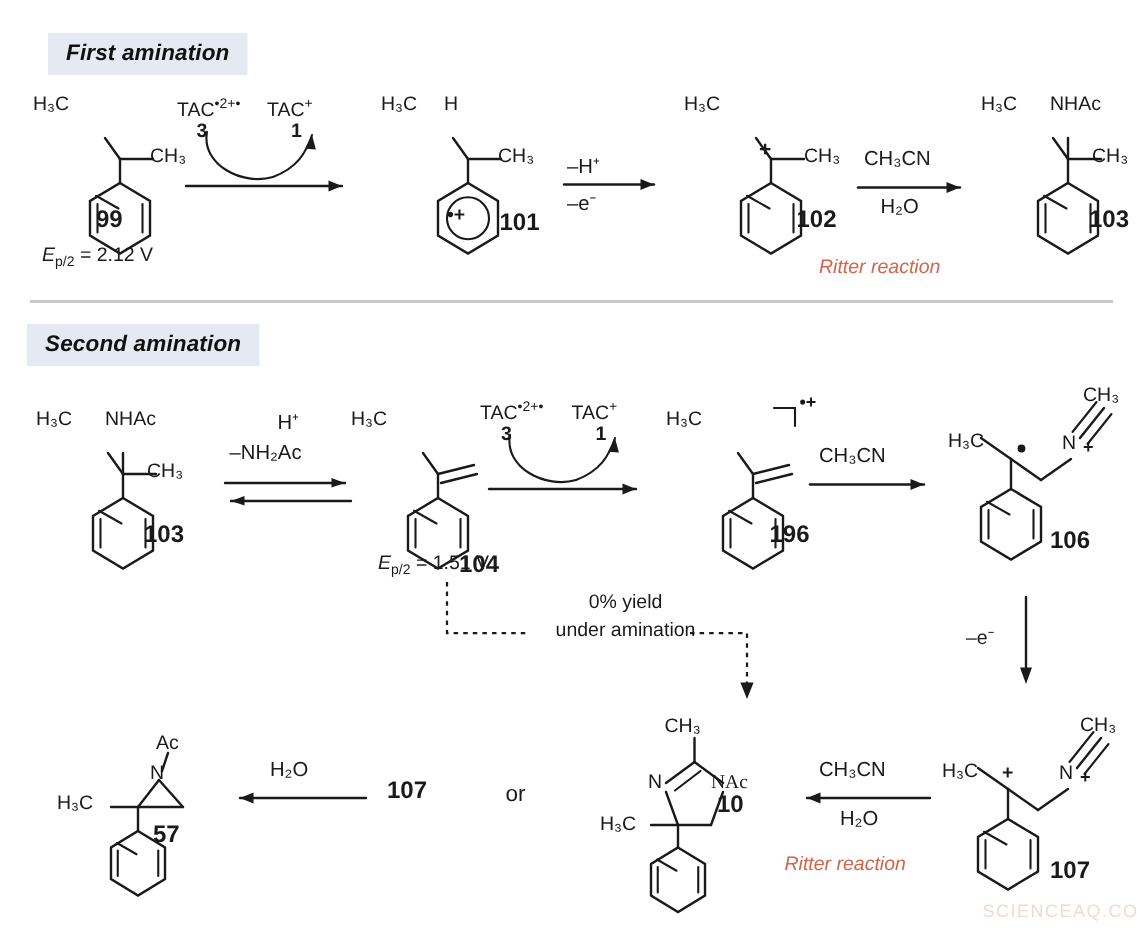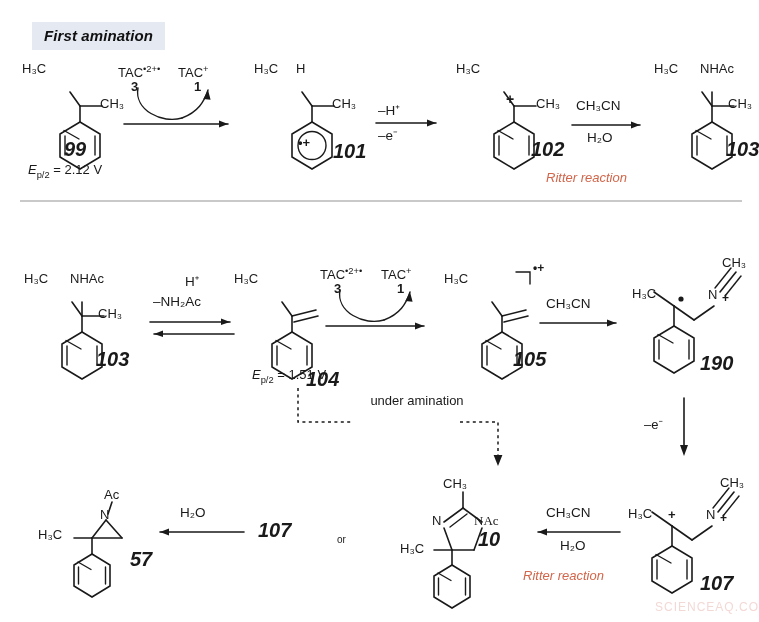--- a/index.html
+++ b/index.html
@@ -21,21 +21,21 @@
     letter-spacing:.1px;
   }
 
   .divider{
     background:#c9c9c9;height:2px;
   }
 
   
   .lbl{font-size:13px;white-space:nowrap;line-height:1.1;}
   .bold{font-weight:bold;}
-  .cmpd{font-size:20px;font-weight:bold;white-space:nowrap;font-style:italic;}
+  .cmpd{font-size:16px;font-weight:bold;white-space:nowrap;}
   .ritter{
     font-size:13px;font-style:italic;color:#d2654a;white-space:nowrap;
   }
   .cond{font-size:13.5px;white-space:nowrap;text-align:center;}
   sub{font-size:.72em;}
   sup{font-size:.72em;}
 
   .watermark{
     font-size:12px;color:#f3d9d6;letter-spacing:1px;white-space:nowrap;
     font-family:"Liberation Sans", sans-serif;
@@ -165,20 +165,21 @@
   </div>
   <div class="abs lbl" style="left:654px;top:62px;">
     <span>H₃C</span></div>
   <div class="abs lbl" style="left:700px;top:62px;">NHAc</div>
   <div class="abs lbl" style="left:728px;top:97px;">
     <span>CH₃</span></div>
   <div class="abs cmpd" style="left:726px;top:138px;">103</div>
 
   <div class="abs divider" style="left:20px;top:200px;width:722px;"></div>
 
+  <div class="abs sec-header" style="left:18px;top:216px;">Second amination</div>
 
   <div class="abs" style="left:28px;top:282px;">
     <svg width="110" height="100" viewBox="0 0 110 100">
       <path class="st" d="M44 20 L54 34"></path>
       <path class="st" d="M54 34 L54 20"></path>
       <path class="st" d="M54 34 L76 34"></path>
       <path class="st" d="M54 34 L54 50"></path>
       <path class="st" d="M54 50 L74 62 L74 85 L54 97 L34 85 L34 62 Z"></path>
       <path class="st-thin" d="M69 64 L69 83"></path>
       <path class="st-thin" d="M39 64 L39 83"></path>
@@ -251,21 +252,21 @@
       <path class="st-thin" d="M69 64 L69 83"></path>
       <path class="st-thin" d="M39 64 L39 83"></path>
       <path class="st-thin" d="M38 58.5 L53 67"></path>
 
       <path class="st-thin" d="M68 -10 L82 -10 L82 2"></path>
     </svg>
   </div>
   <div class="abs lbl" style="left:444px;top:272px;">
     <span>H₃C</span></div>
   <div class="abs lbl bold" style="left:533px;top:262px;font-size:12px;">•+</div>
-  <div class="abs cmpd" style="left:513px;top:348px;">105</div>
+  <div class="abs cmpd" style="left:513px;top:348px;">196</div>
 
   <div class="abs cond" style="left:546px;top:296px;">CH₃CN</div>
   <div class="abs" style="left:538px;top:316px;">
     <svg width="86" height="14" viewBox="0 0 86 14">
       <path class="st" d="M2 7 L78 7"></path>
       <path d="M78 7 L69 3.4 L69 10.6 Z" class="dot"></path>
     </svg>
   </div>
 
   <div class="abs" style="left:636px;top:268px;">
@@ -290,32 +291,33 @@
       <circle cx="45" cy="31" r="2.6" class="dot"></circle>
     </svg>
   </div>
   <div class="abs lbl" style="left:632px;top:287px;">
     <span>H₃C</span></div>
   <div class="abs lbl" style="left:708px;top:288px;">
     <span>N</span></div>
   <div class="abs lbl bold" style="left:722px;top:292px;font-size:12px;">+</div>
   <div class="abs lbl" style="left:722px;top:256px;">
     <span>CH₃</span></div>
-  <div class="abs cmpd" style="left:700px;top:352px;">190</div>
+  <div class="abs cmpd" style="left:700px;top:352px;">106</div>
 
   <div class="abs" style="left:290px;top:388px;">
     <svg width="235" height="80" viewBox="0 0 235 80">
 
       <path class="dashed" d="M8 0 L8 34 L62 34"></path>
 
       <path class="dashed" d="M170 34 L208 34 L208 70"></path>
       <path d="M208 78 L203.6 67 L212.4 67 Z" class="dot"></path>
     </svg>
   </div>
   <div class="abs lbl" style="left:337px;top:392px;width:160px;text-align:center;line-height:1.45;">
+    <div>0% yield</div>
     <div>under amination</div>
   </div>
 
   <div class="abs lbl" style="left:644px;top:418px;">–e⁻</div>
   <div class="abs" style="left:676px;top:396px;">
     <svg width="16" height="62" viewBox="0 0 16 62">
       <path class="st" d="M8 2 L8 52"></path>
       <path d="M8 60 L4 49 L12 49 Z" class="dot"></path>
     </svg>
   </div>
@@ -381,21 +383,21 @@
     </svg>
   </div>
   <div class="abs lbl" style="left:443px;top:477px;">
     <span>CH₃</span></div>
   <div class="abs lbl" style="left:432px;top:514px;">N</div>
   <div class="abs lbl" style="left:474px;top:514px;font-family:Liberation Serif, serif;">NAc</div>
   <div class="abs lbl" style="left:400px;top:542px;">
     <span>H₃C</span></div>
   <div class="abs cmpd" style="left:478px;top:528px;">10</div>
 
-  <div class="abs lbl" style="left:337px;top:534px;font-size:10px;text-align:right;">or</div>
+  <div class="abs lbl" style="left:337px;top:522px;font-size:15px;text-align:right;">or</div>
   <div class="abs cmpd" style="left:258px;top:519px;">107</div>
 
   <div class="abs cond" style="left:180px;top:505px;">H₂O</div>
   <div class="abs" style="left:148px;top:525px;">
     <svg width="100" height="14" viewBox="0 0 100 14">
       <path class="st" d="M96 7 L12 7"></path>
       <path d="M12 7 L21 3.4 L21 10.6 Z" class="dot"></path>
     </svg>
   </div>
 
@@ -414,17 +416,17 @@
       <path class="st" d="M40 66 L58 77 L58 98 L40 109 L22 98 L22 77 Z"></path>
       <path class="st-thin" d="M53.5 79 L53.5 96"></path>
       <path class="st-thin" d="M26.5 79 L26.5 96"></path>
       <path class="st-thin" d="M26 74 L39 81.5"></path>
     </svg>
   </div>
   <div class="abs lbl" style="left:104px;top:488px;">Ac</div>
   <div class="abs lbl" style="left:100px;top:508px;">N</div>
   <div class="abs lbl" style="left:38px;top:528px;">
     <span>H₃C</span></div>
-  <div class="abs cmpd" style="left:130px;top:548px;">57</div>
+  <div class="abs cmpd" style="left:102px;top:548px;">57</div>
 
   <div class="abs watermark" style="left:655px;top:600px;">SCIENCEAQ.COM</div>
 
 </div>
 
 </body></html>

